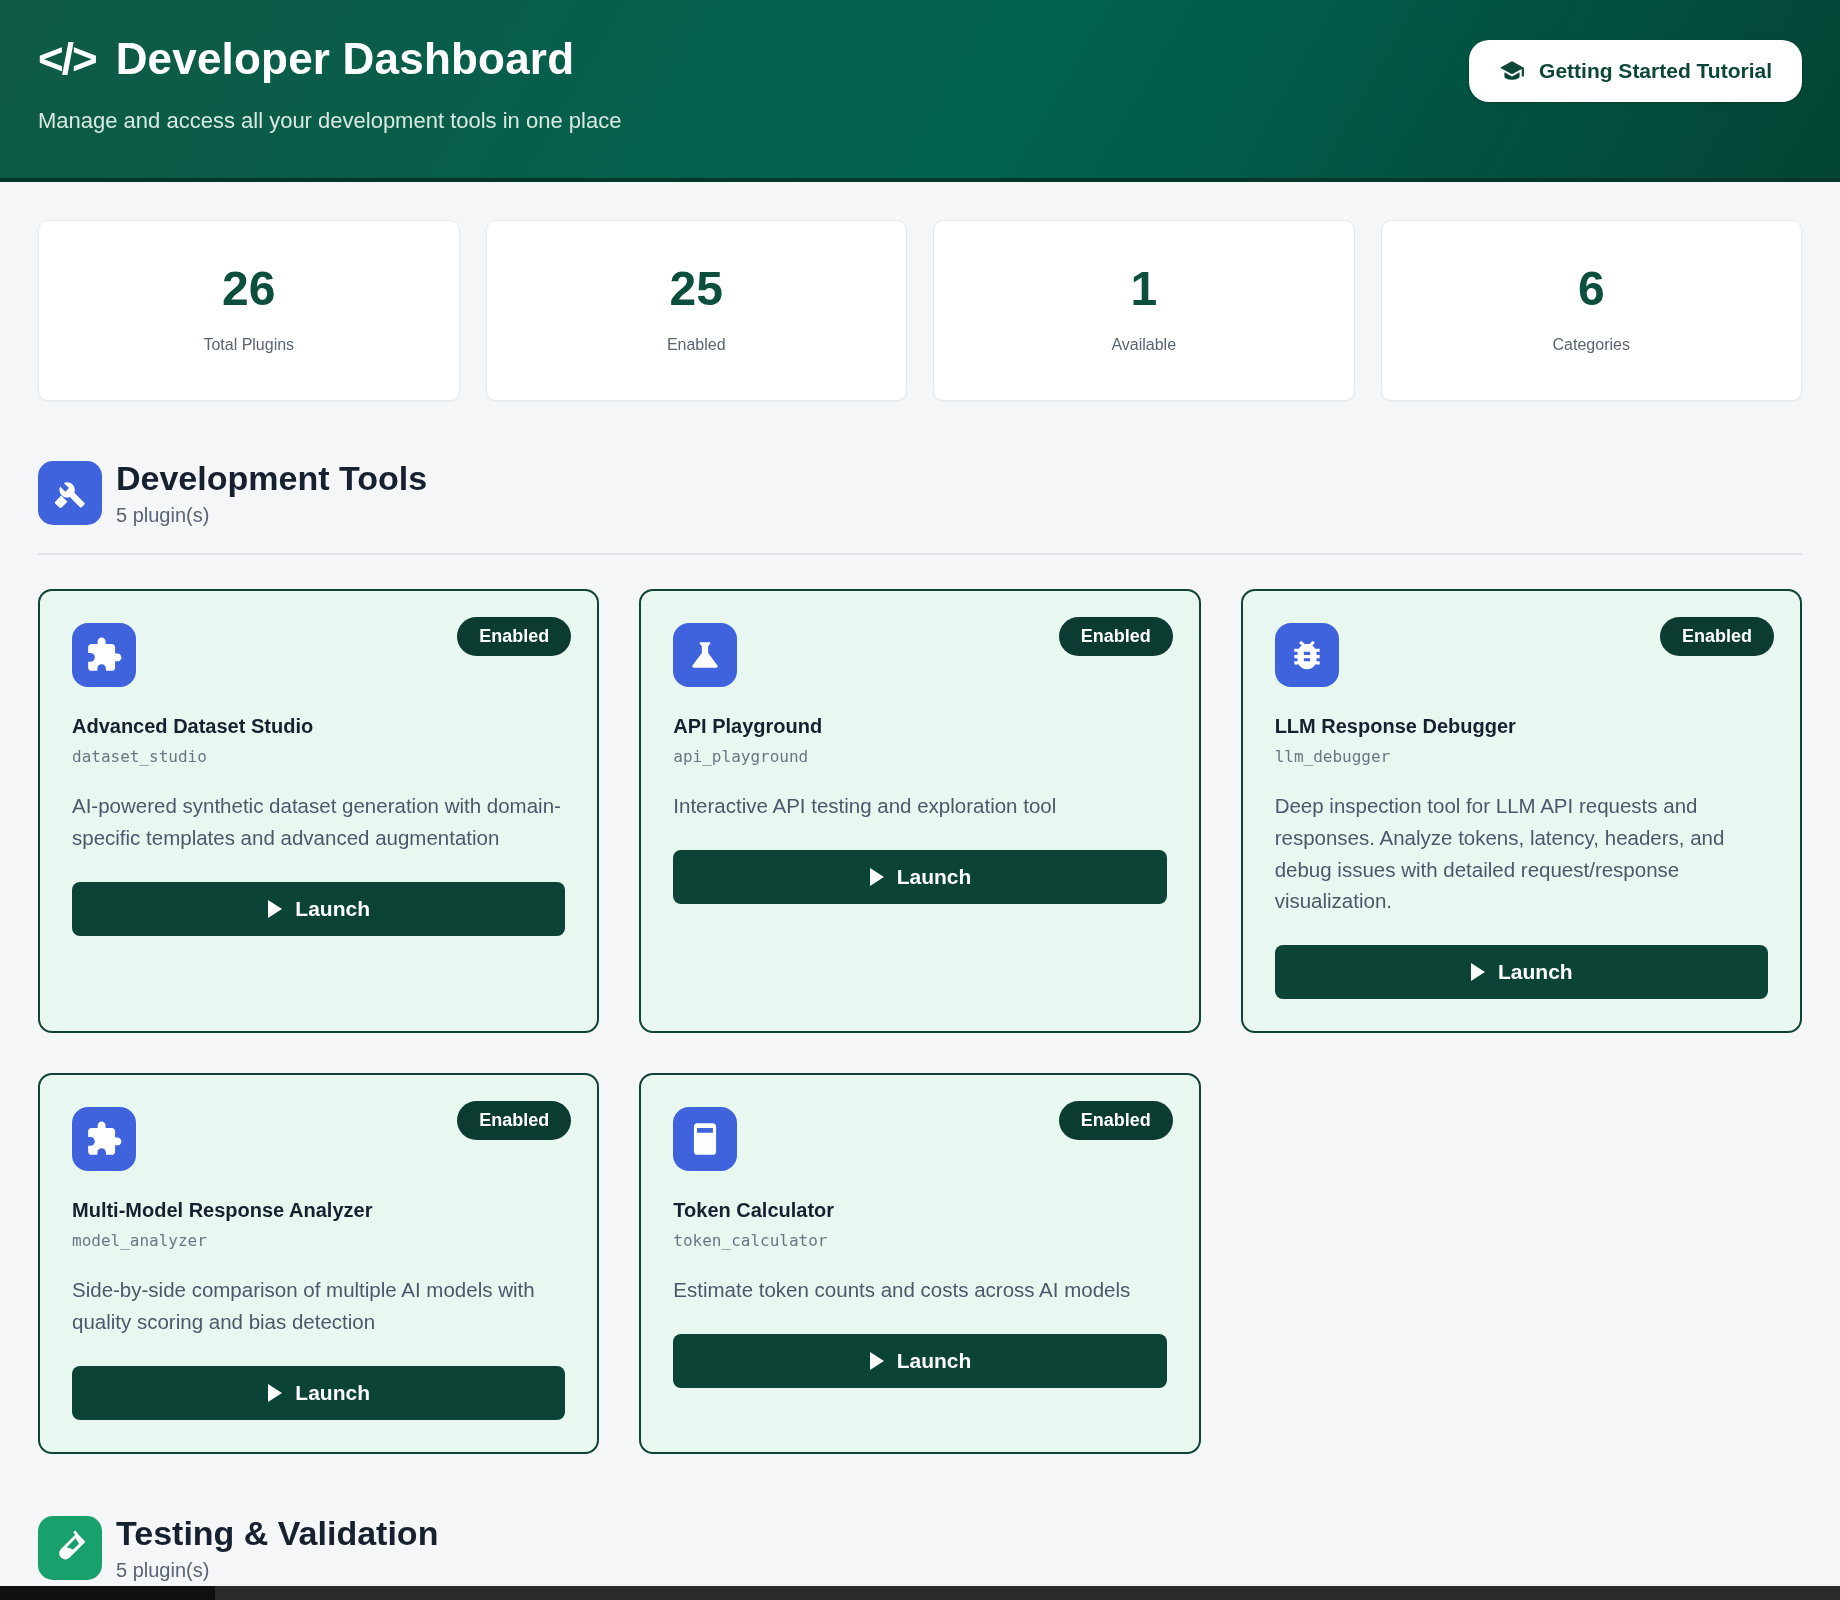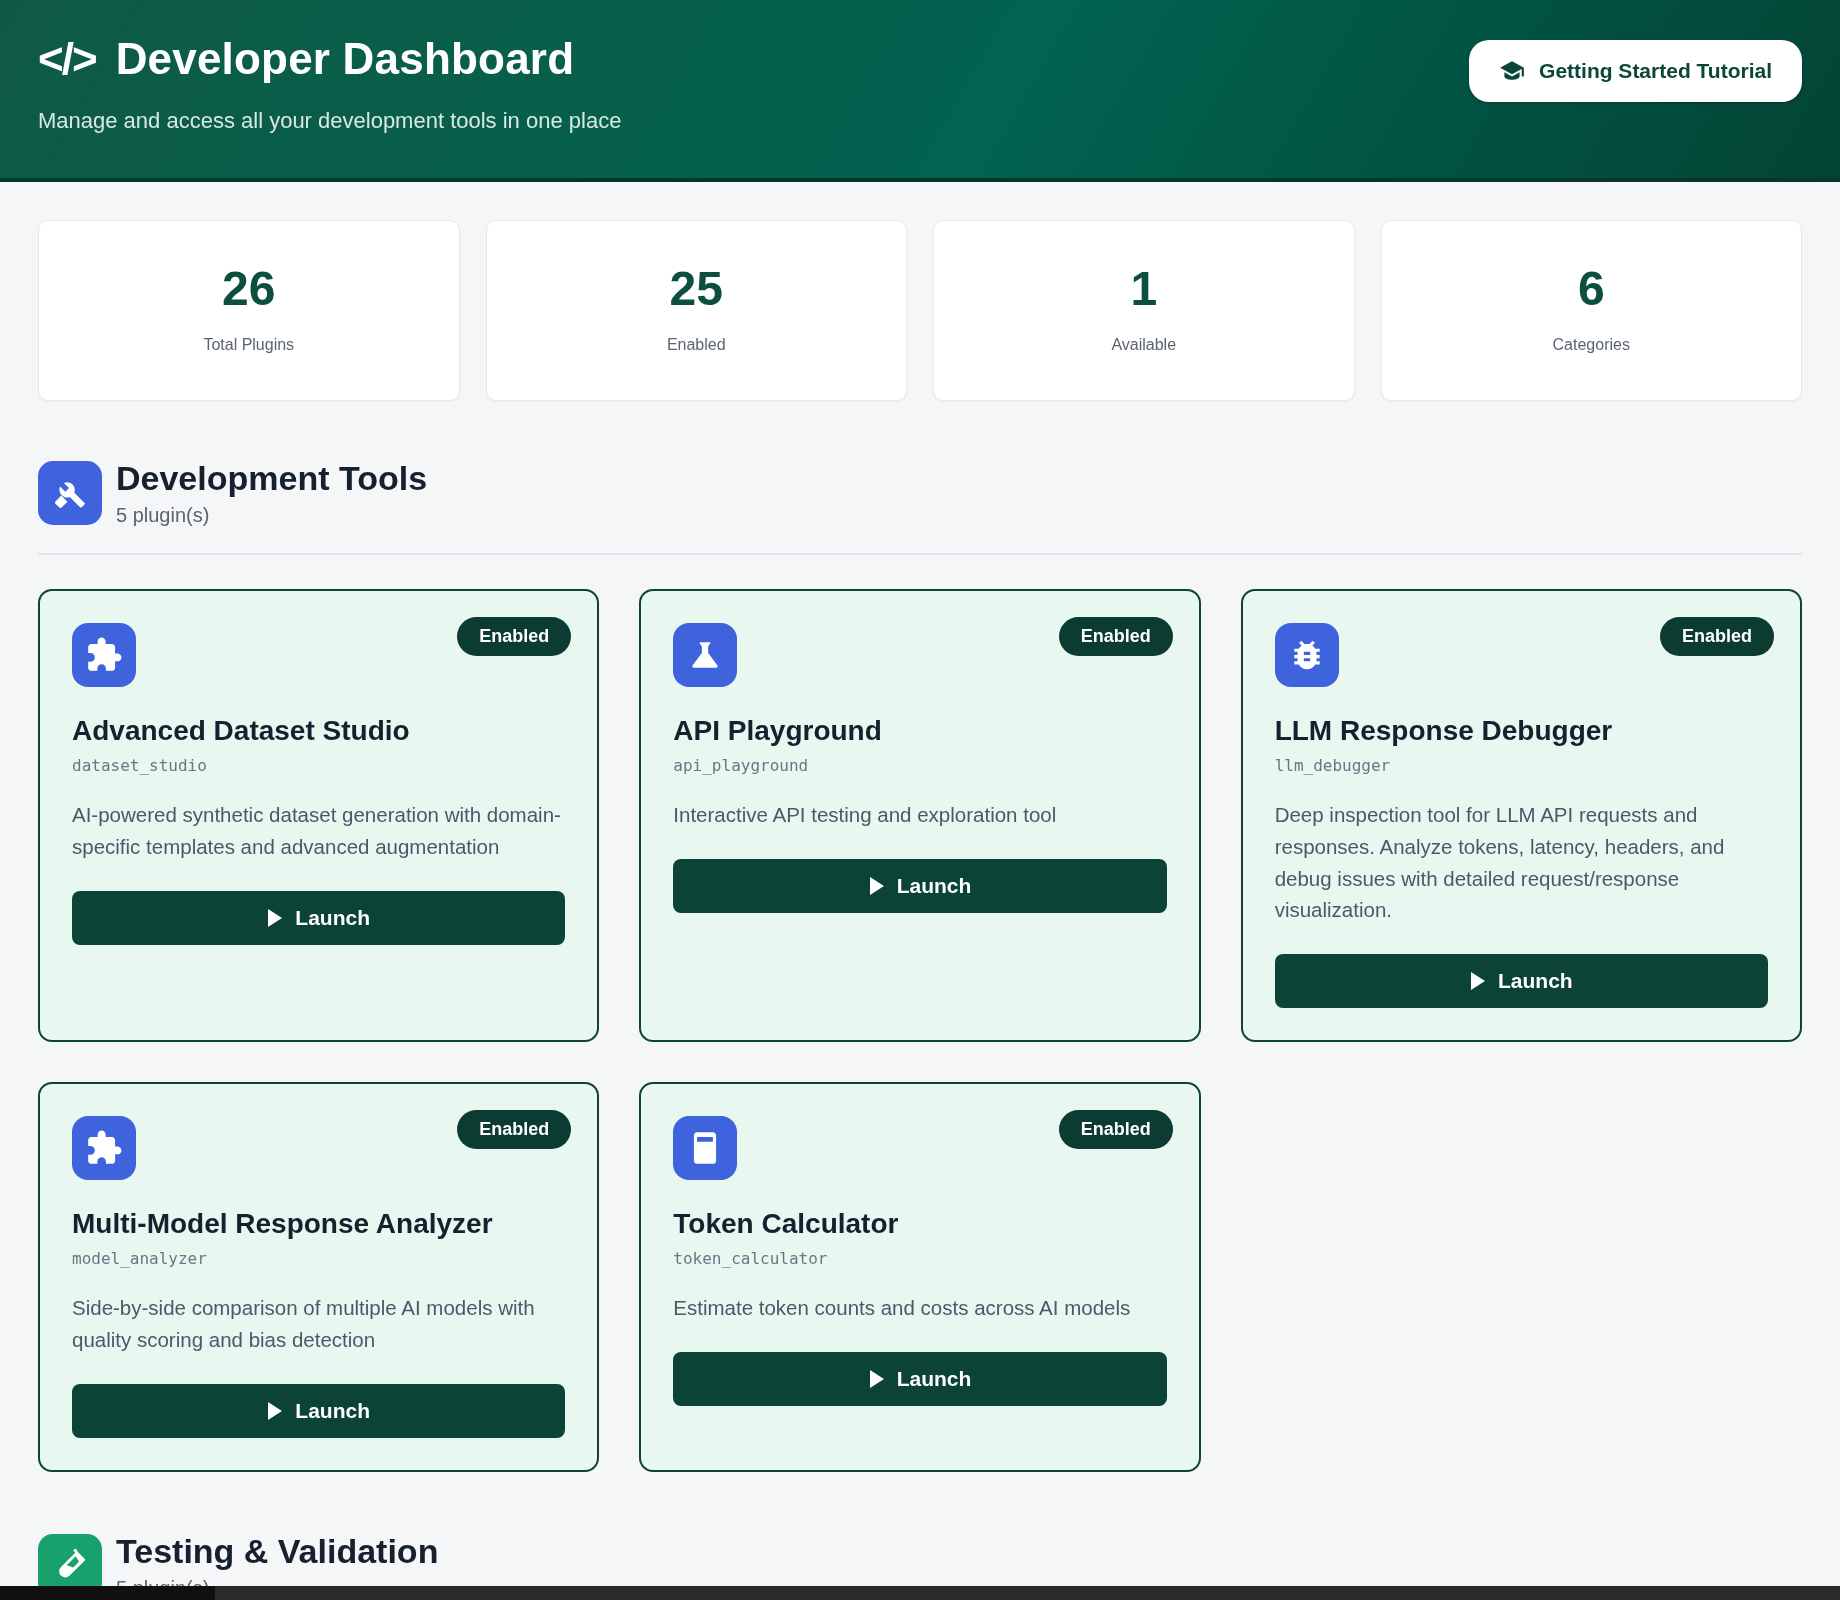--- a/index.html
+++ b/index.html
@@ -80,21 +80,21 @@
     width: 64px; height: 64px; border-radius: 16px; background: #3e63dd;
     display: flex; align-items: center; justify-content: center;
   }
   .plugin-icon svg { width: 38px; height: 38px; fill: #ffffff; }
   .status-badge {
     position: absolute; top: 26px; right: 26px;
     background: #0c3c31; color: #ffffff;
     font-size: 18px; font-weight: 700;
     padding: 9px 22px; border-radius: 999px;
   }
-  .plugin-name { font-size: 28px; font-weight: 800; color: #16202e; margin-top: 28px; }
+  .plugin-name { font-size: 20px; font-weight: 800; color: #16202e; margin-top: 28px; }
   .plugin-slug {
     font-family: "DejaVu Sans Mono", "Liberation Mono", monospace;
     font-size: 16px; color: #6b7684; margin-top: 9px;
   }
   .plugin-desc { font-size: 20.5px; color: #4c586a; line-height: 1.55; margin-top: 24px; }
   .launch-btn {
     width: 100%; margin-top: 28px;
     background: #0b4337; color: #ffffff; border: none; border-radius: 8px;
     font-family: inherit; font-size: 21px; font-weight: 700;
     padding: 15px 0; display: flex; align-items: center; justify-content: center; gap: 12px;

